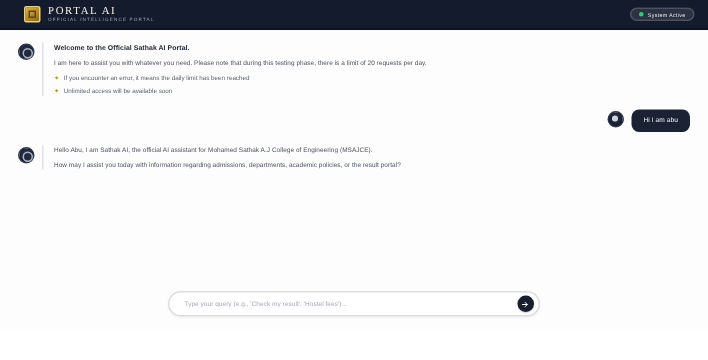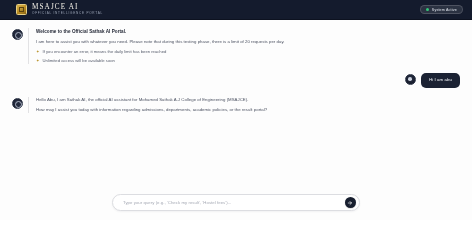--- a/index.html
+++ b/index.html
@@ -250,21 +250,21 @@
 </style>
 </head>
 <body>
 
 <div class="app">
 
   <div class="header">
     <div class="brand">
       <div class="logo-mark"></div>
       <div class="brand-text">
-        <div class="brand-title">MSAJCE AI</div>
+        <div class="brand-title">PORTAL AI</div>
         <div class="brand-sub">OFFICIAL INTELLIGENCE PORTAL</div>
       </div>
     </div>
     <div class="status-pill">
       <span class="status-dot"></span>
       <span class="status-label">System Active</span>
     </div>
   </div>
 
   <div class="chat">

